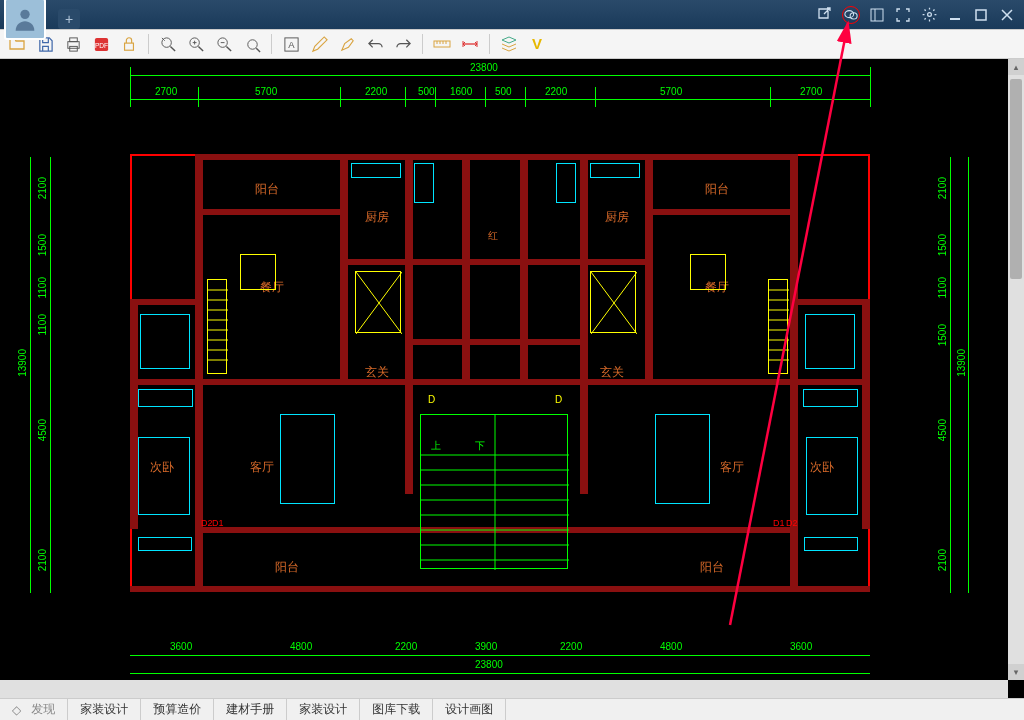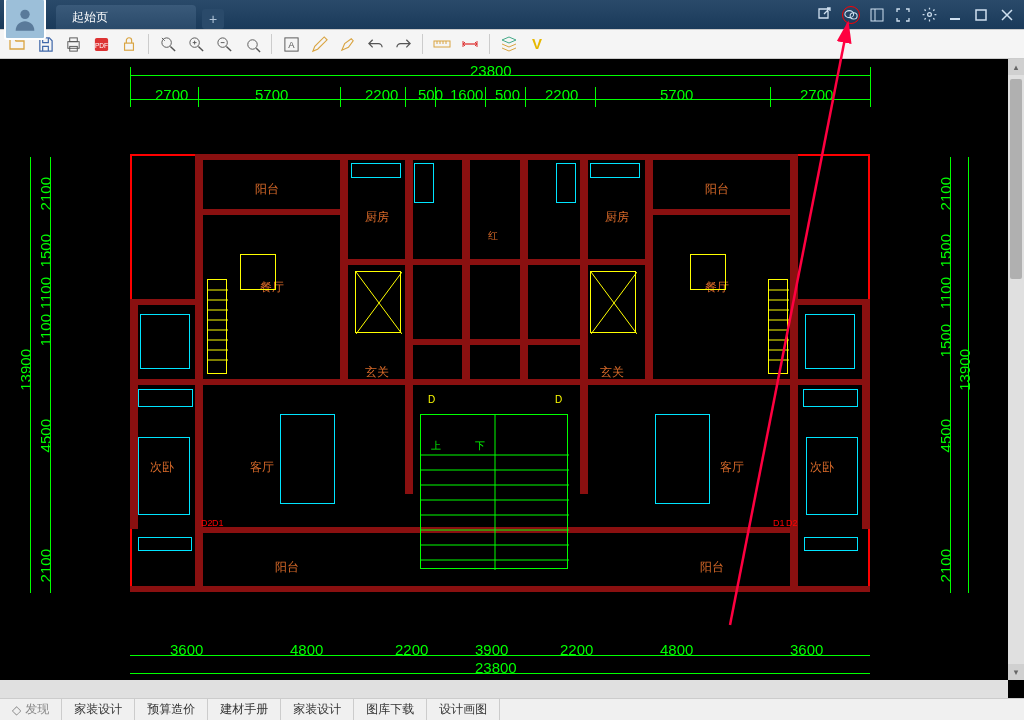--- a/index.html
+++ b/index.html
@@ -27,21 +27,21 @@
   .scrollbar-v { position:absolute; right:0; top:0; bottom:18px; width:16px; background:#e0e0e0; }
   .scrollbar-v-thumb { position:absolute; left:2px; right:2px; top:20px; height:200px; background:#b0b0b0; border-radius:2px; }
   .scrollbar-v-btn { position:absolute; left:0; right:0; height:16px; background:#d0d0d0; display:flex; align-items:center; justify-content:center; font-size:9px; color:#666; }
   .scrollbar-h { position:absolute; left:0; right:16px; bottom:0; height:18px; background:#e0e0e0; }
   .statusbar { height:22px; background:#f0f0f0; display:flex; align-items:stretch; border-top:1px solid #ccc; font-size:12px; }
   .status-item { padding:0 12px; border-right:1px solid #ccc; display:flex; align-items:center; color:#333; cursor:pointer; }
   .status-item.first { color:#888; }
   .annotation-arrow { position:absolute; pointer-events:none; z-index:15; }
 
   
-  .dim { position:absolute; color:#00ff00; font-size:15px; text-align:center; }
+  .dim { position:absolute; color:#00ff00; font-size:10px; text-align:center; }
   .dim-line-h { position:absolute; border-top:1px solid #00ff00; }
   .dim-line-v { position:absolute; border-left:1px solid #00ff00; }
   .dim-v { writing-mode: vertical-rl; transform: rotate(180deg); }
 
   .room-label { position:absolute; color:#d96a29; font-size:12px; }
   .wall { position:absolute; background:#8a1010; }
   .wall-outline { position:absolute; border:2px solid #ff0000; }
   .furniture { position:absolute; border:1px solid #ffff00; }
   .cyan-el { position:absolute; border:1px solid #00e5ff; }
 </style>
@@ -51,23 +51,20 @@
 <div class="window">
 
   <div class="titlebar">
     <div class="avatar">
       <svg viewBox="0 0 24 24">
           <circle cx="12" cy="8" r="4" fill="#5a7a9a"></circle>
           <path d="M4 22c0-5 4-8 8-8s8 3 8 8" fill="#5a7a9a"></path>
         </svg>
     </div>
     <div class="tabs">
-      <div class="tab inactive">
-          <span>起始页</span>
-        </div>
       <div class="tab-add">+</div>
     </div>
     <div class="titlebar-spacer"></div>
     <div class="sysbtns">
       <span class="sysbtn">
           <svg width="16" height="16" viewBox="0 0 16 16">
             <path d="M2 2h9v9H2z M7 7l6-6 M10 1h3v3" fill="none" stroke="#cfe0f0" stroke-width="1.3"></path>
           </svg>
         </span>
       <span class="sysbtn highlighted-btn">
@@ -428,21 +425,21 @@
 
     <div class="scrollbar-v">
       <div class="scrollbar-v-btn" style="top:0;">▴</div>
       <div class="scrollbar-v-thumb"></div>
       <div class="scrollbar-v-btn" style="bottom:0;">▾</div>
     </div>
     <div class="scrollbar-h"></div>
   </div>
 
   <div class="statusbar">
-    <div class="status-item first">◇ <span style="margin-left:4px;font-family:Liberation Mono, monospace;">发现</span></div>
+    <div class="status-item first">◇ <span style="margin-left:10px;font-family:Liberation Mono, monospace;">发现</span></div>
     <div class="status-item">家装设计</div>
     <div class="status-item">预算造价</div>
     <div class="status-item">建材手册</div>
     <div class="status-item">家装设计</div>
     <div class="status-item">图库下载</div>
     <div class="status-item">设计画图</div>
   </div>
 
 </div>
 

